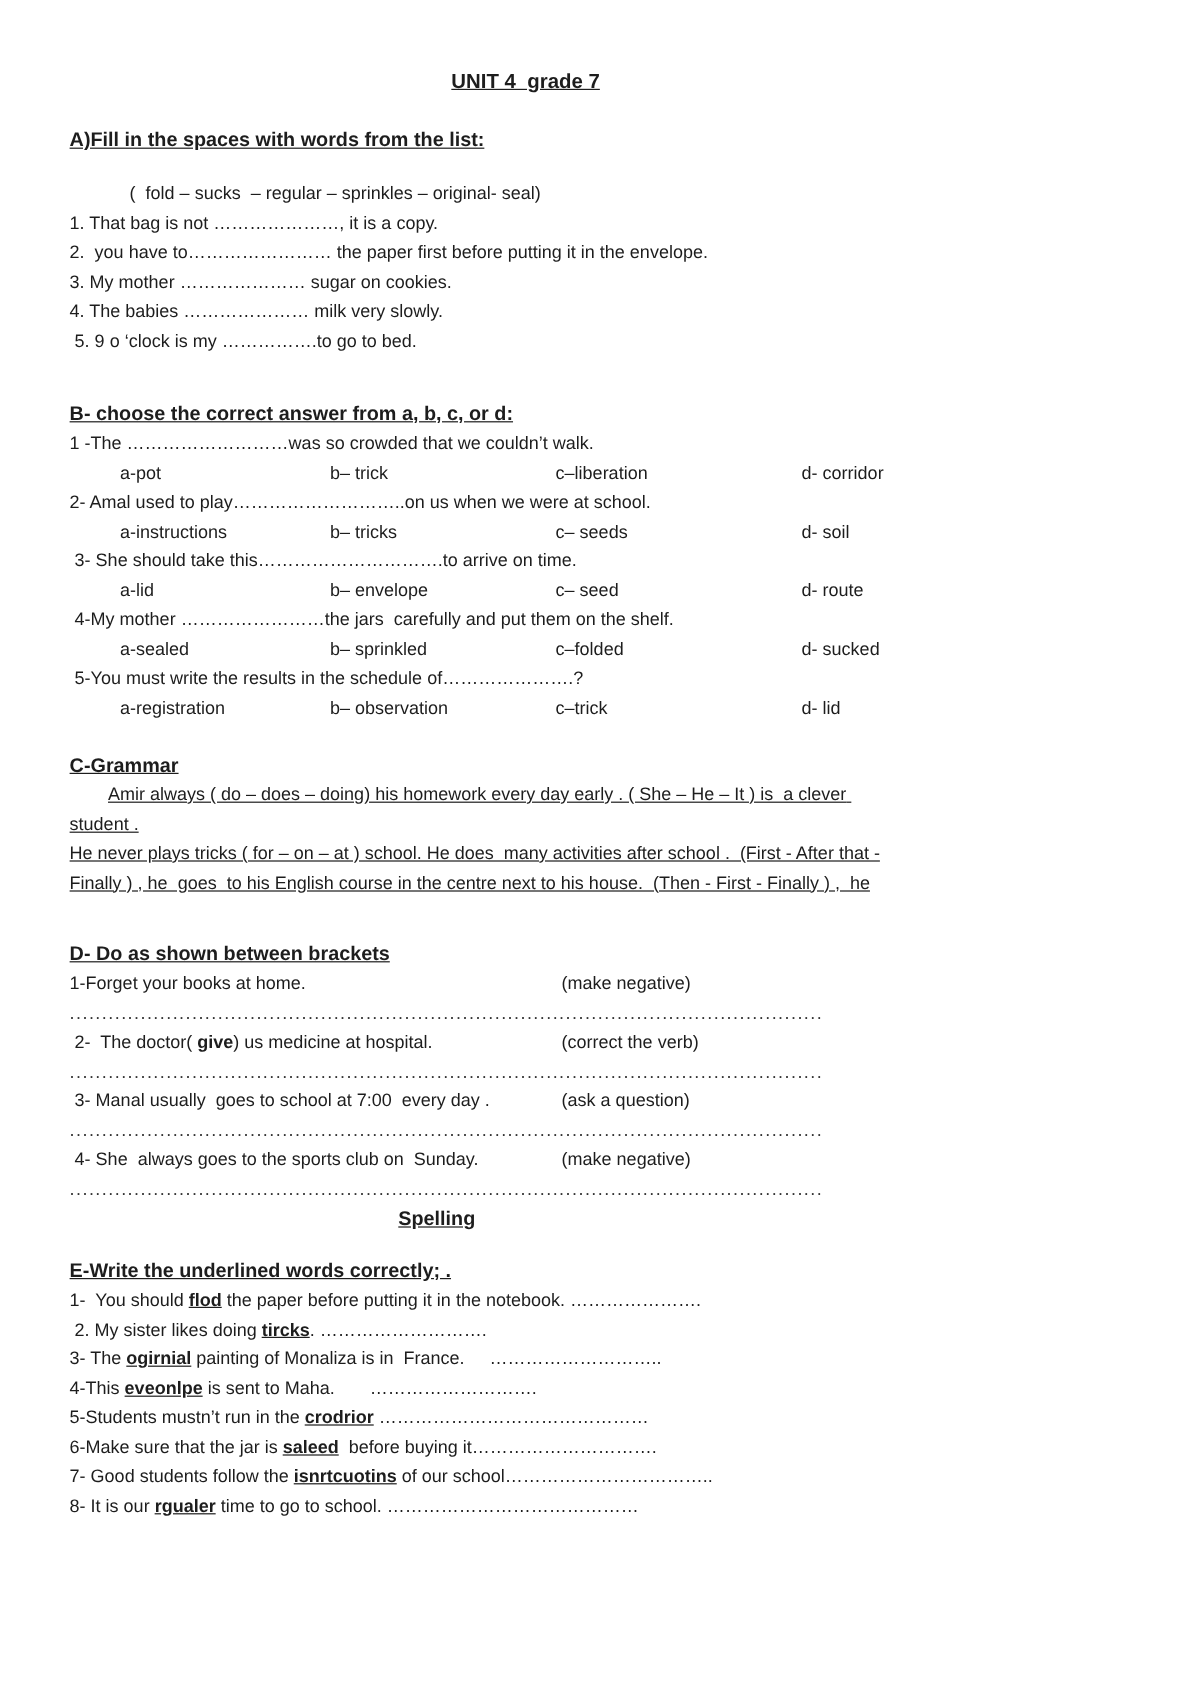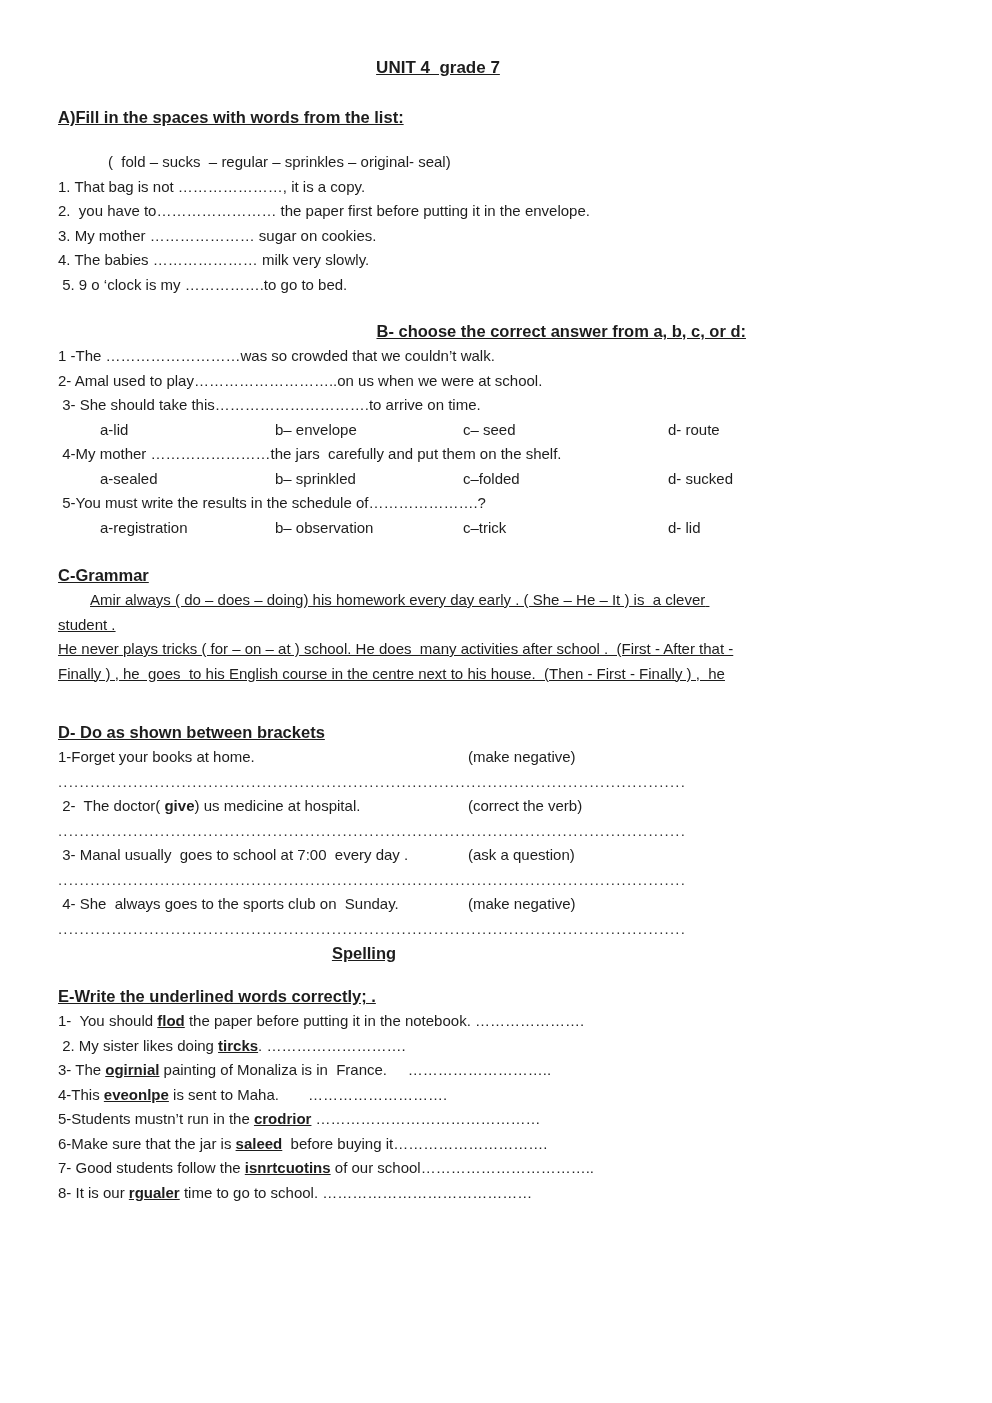--- a/index.html
+++ b/index.html
@@ -24,21 +24,21 @@
     padding-left:72px;
     line-height:26px;
   }
   .heading {
     font-weight:bold;
     font-size:16.5px;
     text-decoration:underline;
     line-height:25px;
   }
   .h-a { margin-top:24px; }
-  .h-b { margin-top:22px;text-align:right; }
+  .h-b { margin-top:36px; }
   .h-c { margin-top:23px; }
   .h-d { margin-top:34px; }
   .h-e { margin-top:18px; }
   .wordlist { margin-top:20px; text-indent:50px; }
   .line { white-space:pre-wrap; }
   .q-text { white-space:pre-wrap; }
   .opts {
     display:grid;
     grid-template-columns:175px 188px 205px auto;
     margin-left:42px;
@@ -81,21 +81,23 @@
       <div class="line">1. That bag is not …………………, it is a copy.</div>
       <div class="line">2.  you have to…………………… the paper first before putting it in the envelope.</div>
       <div class="line">3. My mother ………………… sugar on cookies.</div>
       <div class="line">4. The babies ………………… milk very slowly.</div>
       <div class="line"> 5. 9 o ‘clock is my …………….to go to bed.</div>
     </div>
 
   <div class="heading h-b t">B- choose the correct answer from a, b, c, or d:</div>
   <div id="b-questions">
       <div class="q-text">1 -The ………………………was so crowded that we couldn’t walk.</div>
+      <div class="opts"><span>a-pot</span><span>b– trick</span><span>c–liberation</span><span>d- corridor</span></div>
       <div class="q-text">2- Amal used to play………………………..on us when we were at school.</div>
+      <div class="opts"><span>a-instructions</span><span>b– tricks</span><span>c– seeds</span><span>d- soil</span></div>
       <div class="q-text"> 3- She should take this………………………….to arrive on time.</div>
       <div class="opts"><span>a-lid</span><span>b– envelope</span><span>c– seed</span><span>d- route</span></div>
       <div class="q-text"> 4-My mother ……………………the jars  carefully and put them on the shelf.</div>
       <div class="opts"><span>a-sealed</span><span>b– sprinkled</span><span>c–folded</span><span>d- sucked</span></div>
       <div class="q-text"> 5-You must write the results in the schedule of………………….?</div>
       <div class="opts"><span>a-registration</span><span>b– observation</span><span>c–trick</span><span>d- lid</span></div>
     </div>
 
   <div class="heading h-c t">C-Grammar</div>
   <div id="c-lines">

